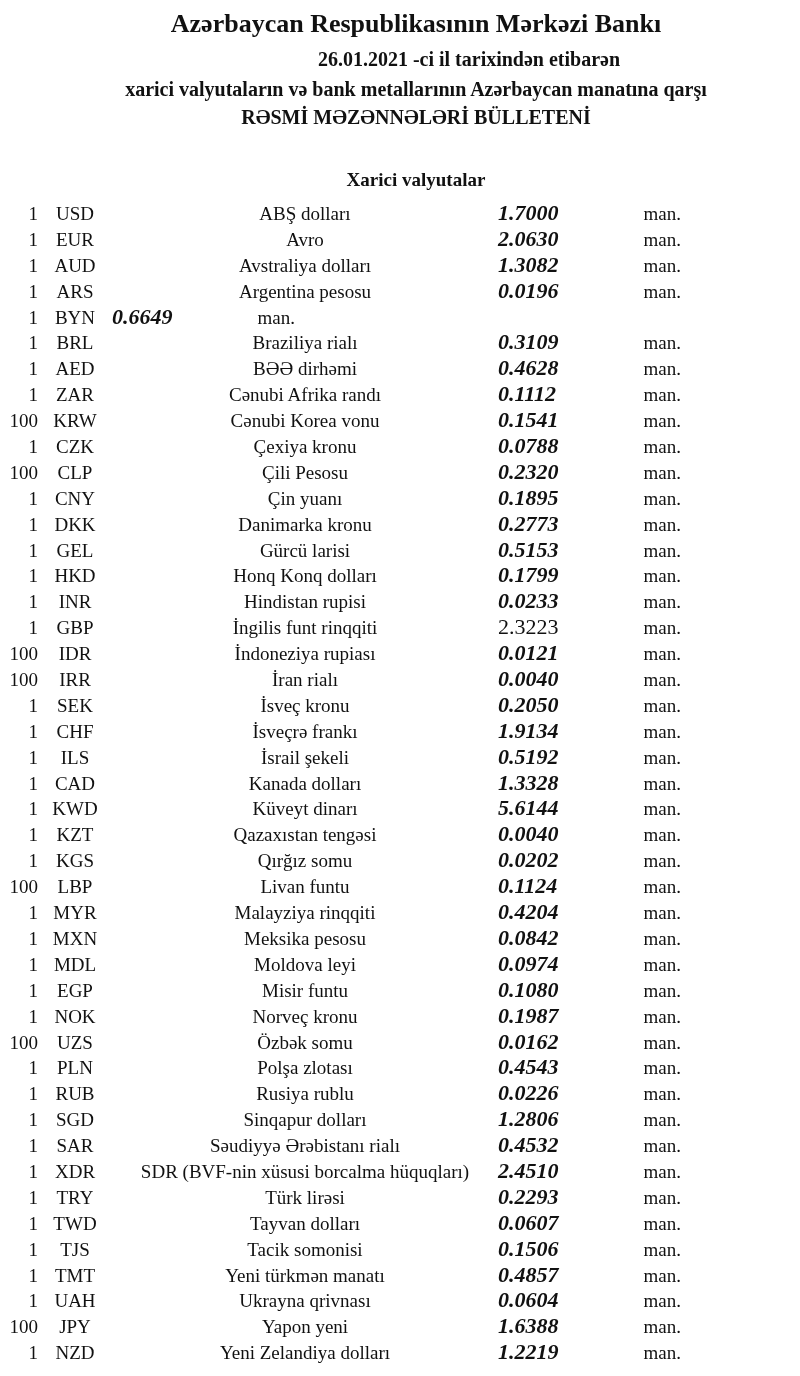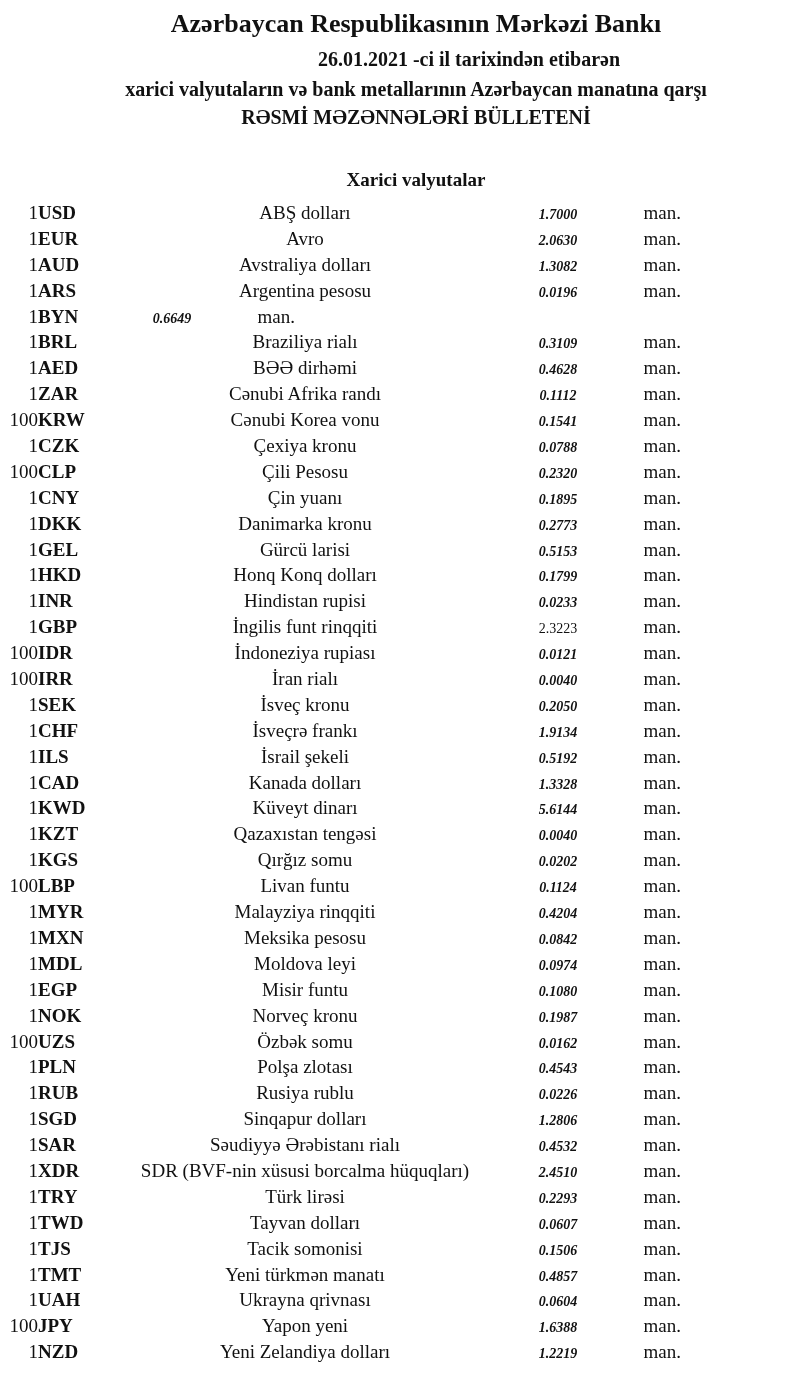--- a/index.html
+++ b/index.html
@@ -24,23 +24,23 @@
   .rates-table { margin-top: 9px; }
   .row {
     display: flex;
     align-items: baseline;
     height: 25.9px;
     line-height: 25.9px;
     font-size: 19px;
     padding-right: 27px;
   }
   .qty { width: 38px; text-align: right; flex: none; }
-  .code { width: 74px; text-align: left; flex: none; font-weight: bold; }
+  .code { width: 74px; text-align: center; flex: none; }
   .name { flex: 1; text-align: center; white-space: nowrap; overflow: hidden; }
-  .rate { width: 120px; text-align: center; flex: none; font-weight: bold; font-style: italic; font-size: 14px; }
+  .rate { width: 120px; text-align: left; flex: none; font-weight: bold; font-style: italic; font-size: 22px; }
   .rate.plain { font-weight: normal; font-style: normal; }
   .unit { width: 46px; margin-left: 17px; text-align: right; flex: none; }
 </style>
 </head>
 <body>
 
 <div class="page">
 
   <header class="header">
     <div class="title">Azərbaycan Respublikasının Mərkəzi Bankı</div>

